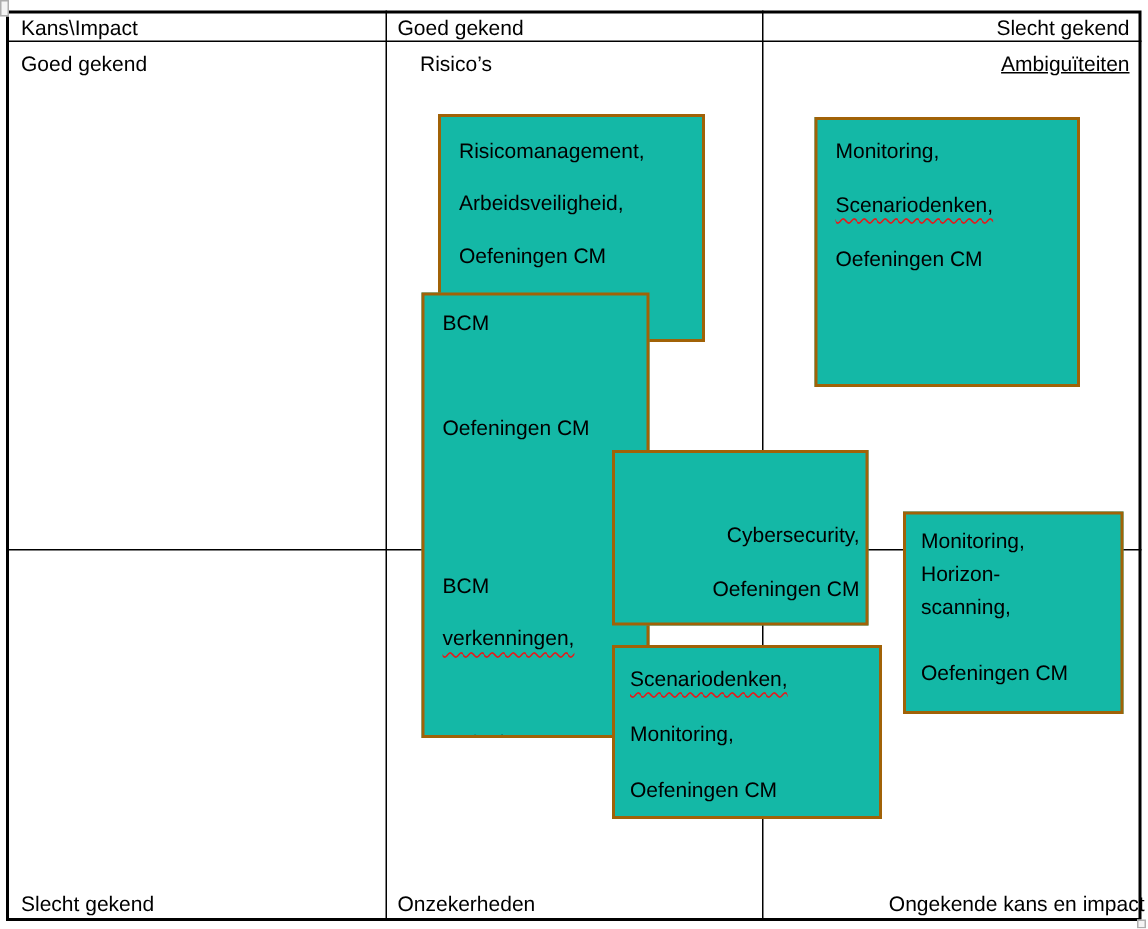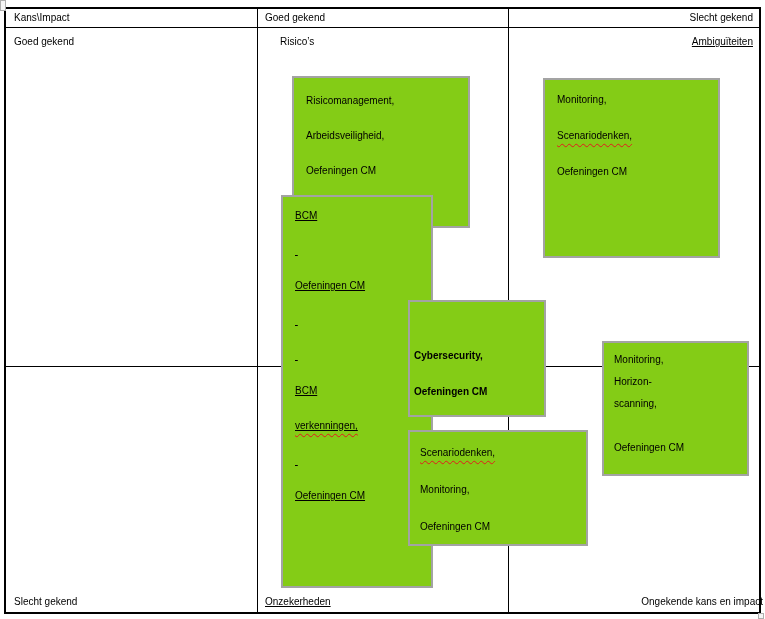--- a/index.html
+++ b/index.html
@@ -1,21 +1,21 @@
 <!DOCTYPE html>
 <html style="--sq: #e31b1c;"><head>
 <meta charset="utf-8">
 <style>
   html,body{margin:0;padding:0;background:#fff;}
   .canvas{
     position:relative;
     width:765px;height:619px;
     background:#fff;
     font-family:"Liberation Sans", sans-serif;
-    font-size:10px;
+    font-size:14px;
     color:#000;
     overflow:hidden;
   }
   
   .tbl-border{
     position:absolute;left:4px;top:7px;width:757px;height:607px;
     border:2px solid #000;box-sizing:border-box;z-index:1;background:#fff;
   }
   .vline,.hline{position:absolute;background:#000;z-index:1;}
   .vline{width:1px;top:7px;height:607px;}
@@ -27,42 +27,42 @@
   
   .cell{position:absolute;z-index:1;line-height:18px;white-space:nowrap;}
   .cell.right{text-align:right;}
   #cell-corner{left:14px;top:9px;}
   #cell-head-goed{left:265px;top:9px;}
   #cell-head-slecht{right:12px;top:9px;}
   #cell-row1-label{left:14px;top:33px;}
   #cell-row1-goed{left:265px;top:33px;margin-left:15px;}
   #cell-row1-slecht{right:12px;top:33px;text-decoration:underline;}
   #cell-row2-label{left:14px;top:593px;}
-  #cell-row2-goed{left:265px;top:593px;text-decoration:underline;}
+  #cell-row2-goed{left:265px;top:593px;}
   #cell-row2-slecht{right:2px;top:593px;}
   
   .tbox{
-    position:absolute;background:#84cc16;border:2px solid #a3a3a3;
+    position:absolute;background:#14b8a6;border:2px solid #a16207;
     box-sizing:border-box;overflow:hidden;
   }
   .ln{white-space:pre;}
   .sq{
     text-decoration-line:underline;
     text-decoration-style:wavy;
     text-decoration-color:var(--sq,#e31b1c);
     text-decoration-thickness:1px;
     text-underline-offset:4px;
   }
   #box-risk{left:292px;top:76px;width:178px;height:152px;z-index:2;padding:5px 4px 0 12px;}
   #box-risk .ln{line-height:35px;height:35px;}
-  #box-bcm{left:281px;top:195px;width:152px;height:393px;z-index:3;padding:1px 2px 0 12px;text-decoration:underline;}
+  #box-bcm{left:281px;top:195px;width:152px;height:297px;z-index:3;padding:1px 2px 0 12px;}
   #box-bcm .ln{line-height:35px;height:35px;}
   #box-topright{left:543px;top:78px;width:177px;height:180px;z-index:4;padding:2px 4px 0 12px;}
   #box-topright .ln{line-height:36px;height:36px;}
-  #box-cyber{left:408px;top:300px;width:138px;height:117px;z-index:4;padding:36px 4px 0 4px;text-align:left;font-weight:bold;}
+  #box-cyber{left:408px;top:300px;width:171px;height:117px;z-index:4;padding:36px 4px 0 4px;text-align:right;}
   #box-cyber .ln{line-height:36px;height:36px;}
   #box-scen{left:408px;top:430px;width:180px;height:116px;z-index:4;padding:2px 4px 0 10px;}
   #box-scen .ln{line-height:37px;height:37px;}
   #box-rightmid{left:602px;top:341px;width:147px;height:135px;z-index:4;padding:6px 2px 0 10px;}
   #box-rightmid .ln{line-height:22px;height:22px;}
   
   .artifact{position:absolute;border:1px solid #aeaeae;background:#f5f5f5;box-sizing:border-box;z-index:5;}
   #artifact-topleft{left:0;top:0;width:6px;height:11px;}
   #artifact-bottomright{left:758px;top:613px;width:6px;height:6px;}
 </style>

